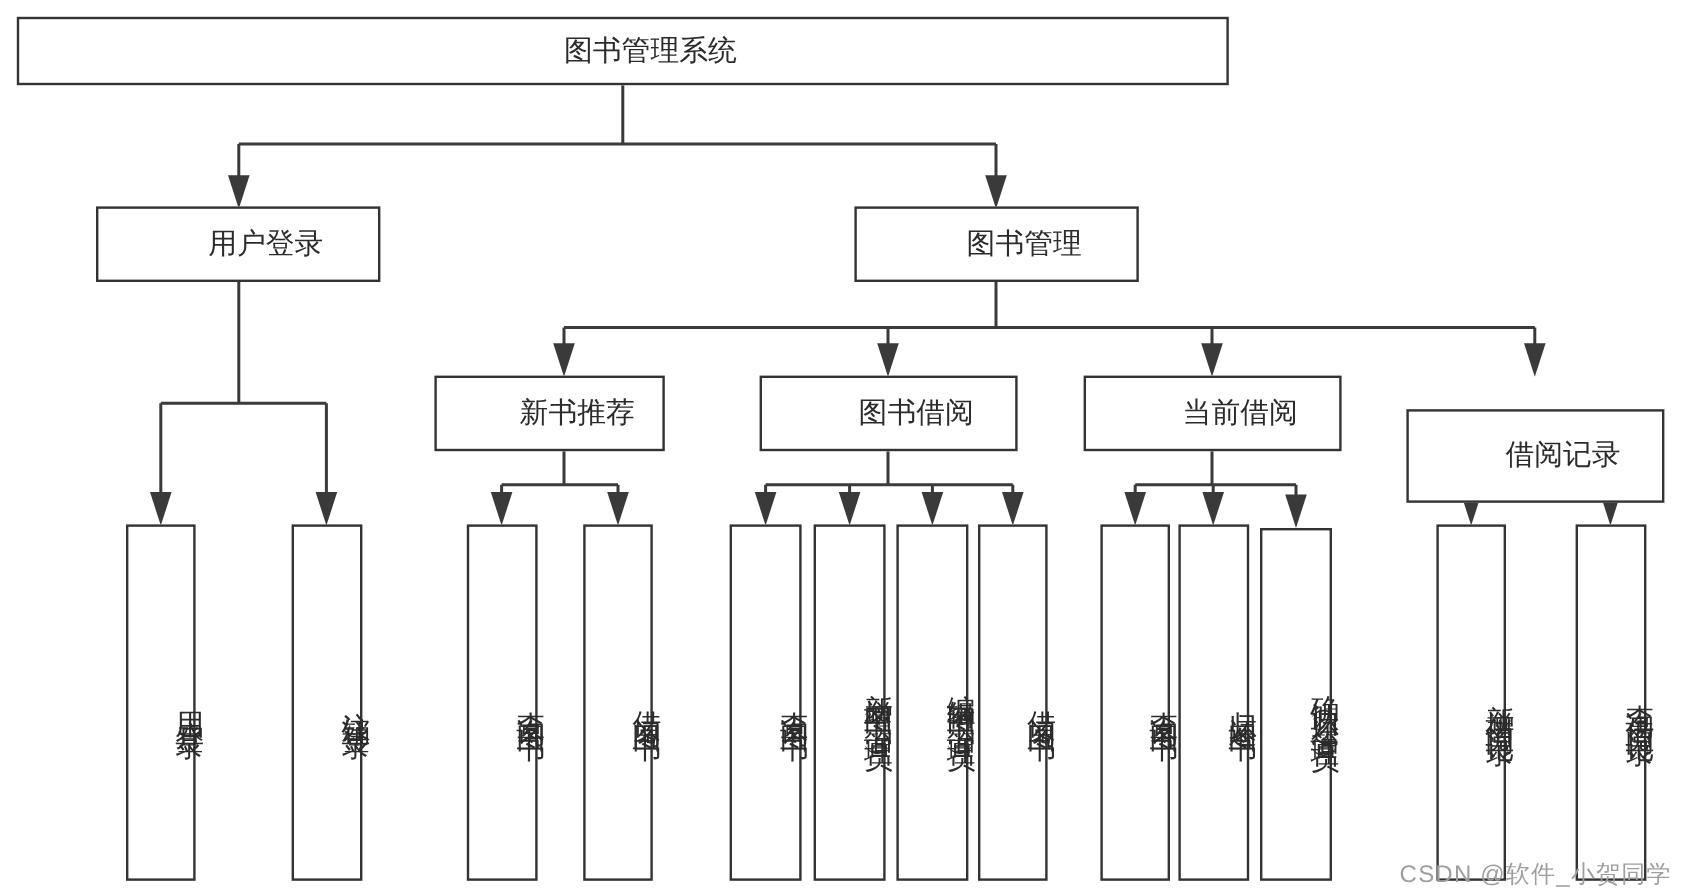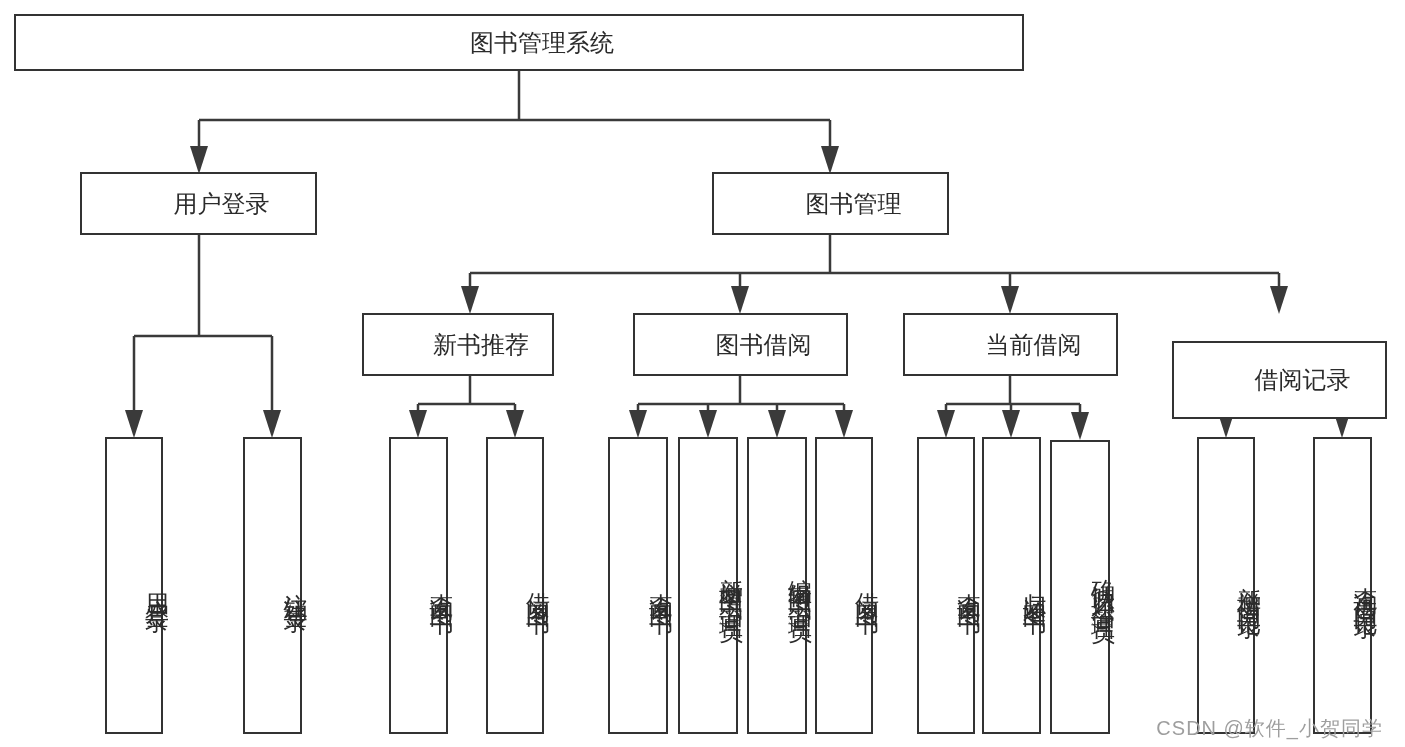--- a/index.html
+++ b/index.html
@@ -30,21 +30,21 @@
   }
   .leaf span{
     writing-mode:vertical-rl;
     text-orientation:mixed;
     letter-spacing:6px;
     font-size:24px;
     white-space:nowrap;
   }
   #watermark{
     position:absolute;
-    right:22px;
+    right:12px;
     bottom:5px;
     font-size:20px;
     color:#9e9e9e;
     z-index:3;
     letter-spacing:1px;
   }
 </style>
 </head>
 <body>
 

